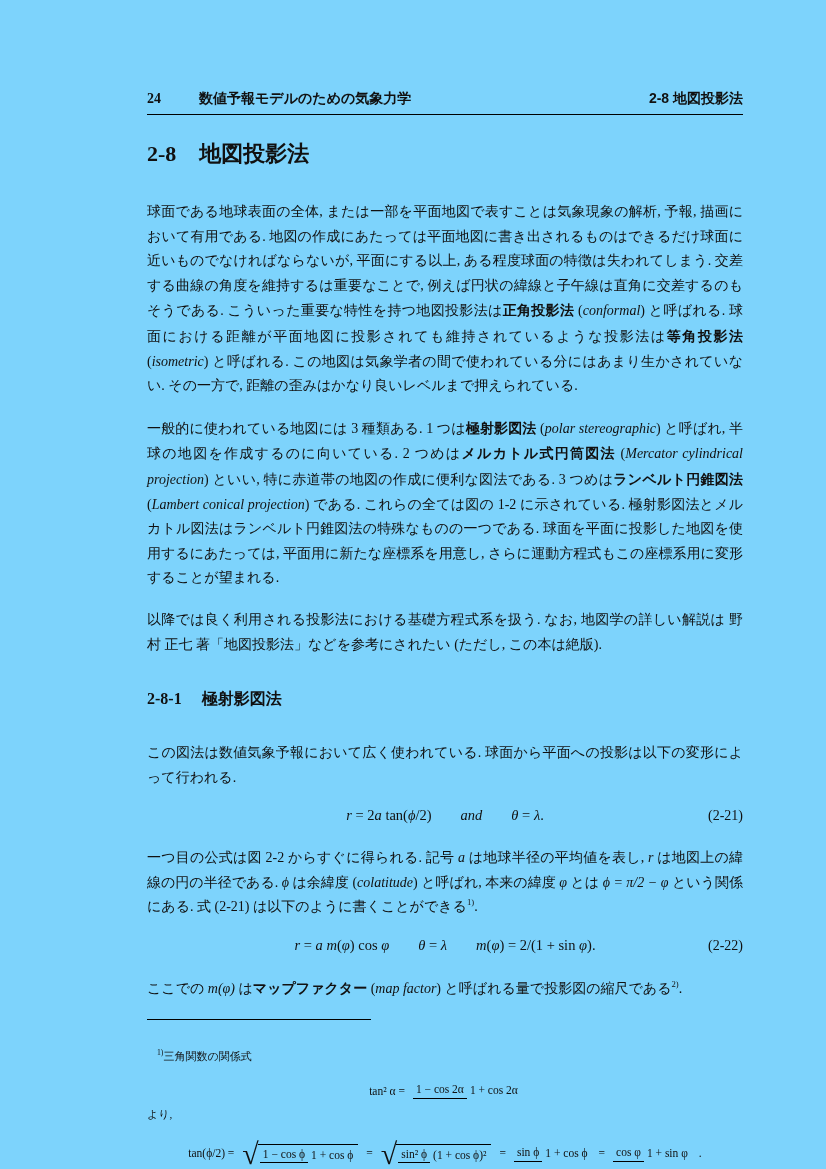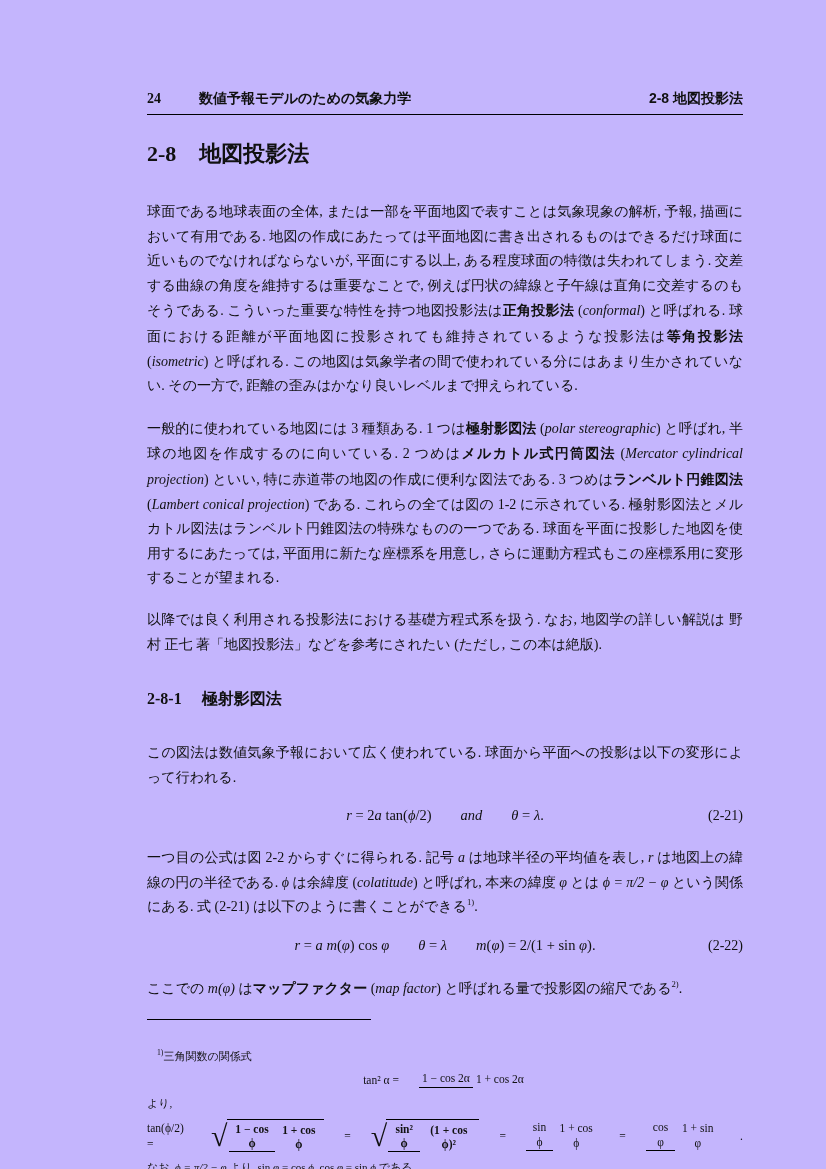--- a/index.html
+++ b/index.html
@@ -1,17 +1,17 @@
 <!DOCTYPE html>
 <html lang="ja"><head>
 <meta charset="utf-8">
 <style>
   html,body{margin:0;padding:0;background:#888;}
   .page{
-    position:relative;width:826px;height:1169px;background:#c4b5fd;
+    position:relative;width:826px;height:1169px;background:#7dd3fc;
     font-family:"Liberation Serif","DejaVu Serif",serif;color:#111;
     overflow:hidden;margin:0 auto;
   }
   .content{position:absolute;left:147px;top:90px;width:596px;}
   
   .running-header{display:flex;justify-content:space-between;align-items:baseline;
     font-weight:bold;font-size:14px;line-height:17px;}
   .hdr-left{display:flex;align-items:baseline;}
   .hdr-pagenum{margin-right:38px;}
   .hdr-book{font-family:"Liberation Sans","DejaVu Sans",sans-serif;font-weight:bold;}
@@ -33,28 +33,28 @@
   .eq-row{position:relative;display:flex;justify-content:center;align-items:center;
     margin:8px 0 22px 0;font-size:14.5px;}
   .eq-body{white-space:pre;}
   .eq-label{position:absolute;right:0;top:50%;transform:translateY(-50%);font-size:14px;}
   
   .footnote-block{margin-top:16px;font-size:11px;line-height:16px;}
   .fn-rule{width:224px;border-top:1px solid #000;margin-bottom:8px;}
   .fn-line{margin:0 0 2px 0;}
   .fn-indent{padding-left:10px;margin-top:25px;}
   sup.fn-marker{font-size:0.7em;}
-  .fn-eq-row{display:flex;justify-content:center;align-items:center;gap:20px;
-    margin:8px 0 7px 0;font-size:11.5px;}
+  .fn-eq-row{display:flex;justify-content:center;align-items:center;gap:8px;
+    margin:19px 0 7px 0;font-size:11.5px;}
   .frac{display:inline-flex;text-align:center;vertical-align:middle;line-height:1.25;}
   .frac .num{border-bottom:1px solid #000;padding:0 3px 1px 3px;}
   .frac .den{padding:1px 3px 0 3px;}
   .sqrt{display:inline-flex;align-items:center;}
   .sqrt .rad{font-size:30px;line-height:0.85;font-weight:normal;margin-right:-1px;}
-  .sqrt .radicand{border-top:1.2px solid #000;padding:2px 2px 0 2px;display:inline-flex;align-items:flex-start;font-weight:bold;}
+  .sqrt .radicand{border-top:1.2px solid #000;padding:2px 2px 0 2px;display:inline-flex;align-items:flex-start;}
   
   .page-footer{position:absolute;left:147px;top:1052px;width:648px;font-size:13px;}
   .footer-rule{border-top:1px solid #000;margin-bottom:10px;}
 </style>
 </head>
 <body>
 
 <div class="page">
   <div class="content">
 

